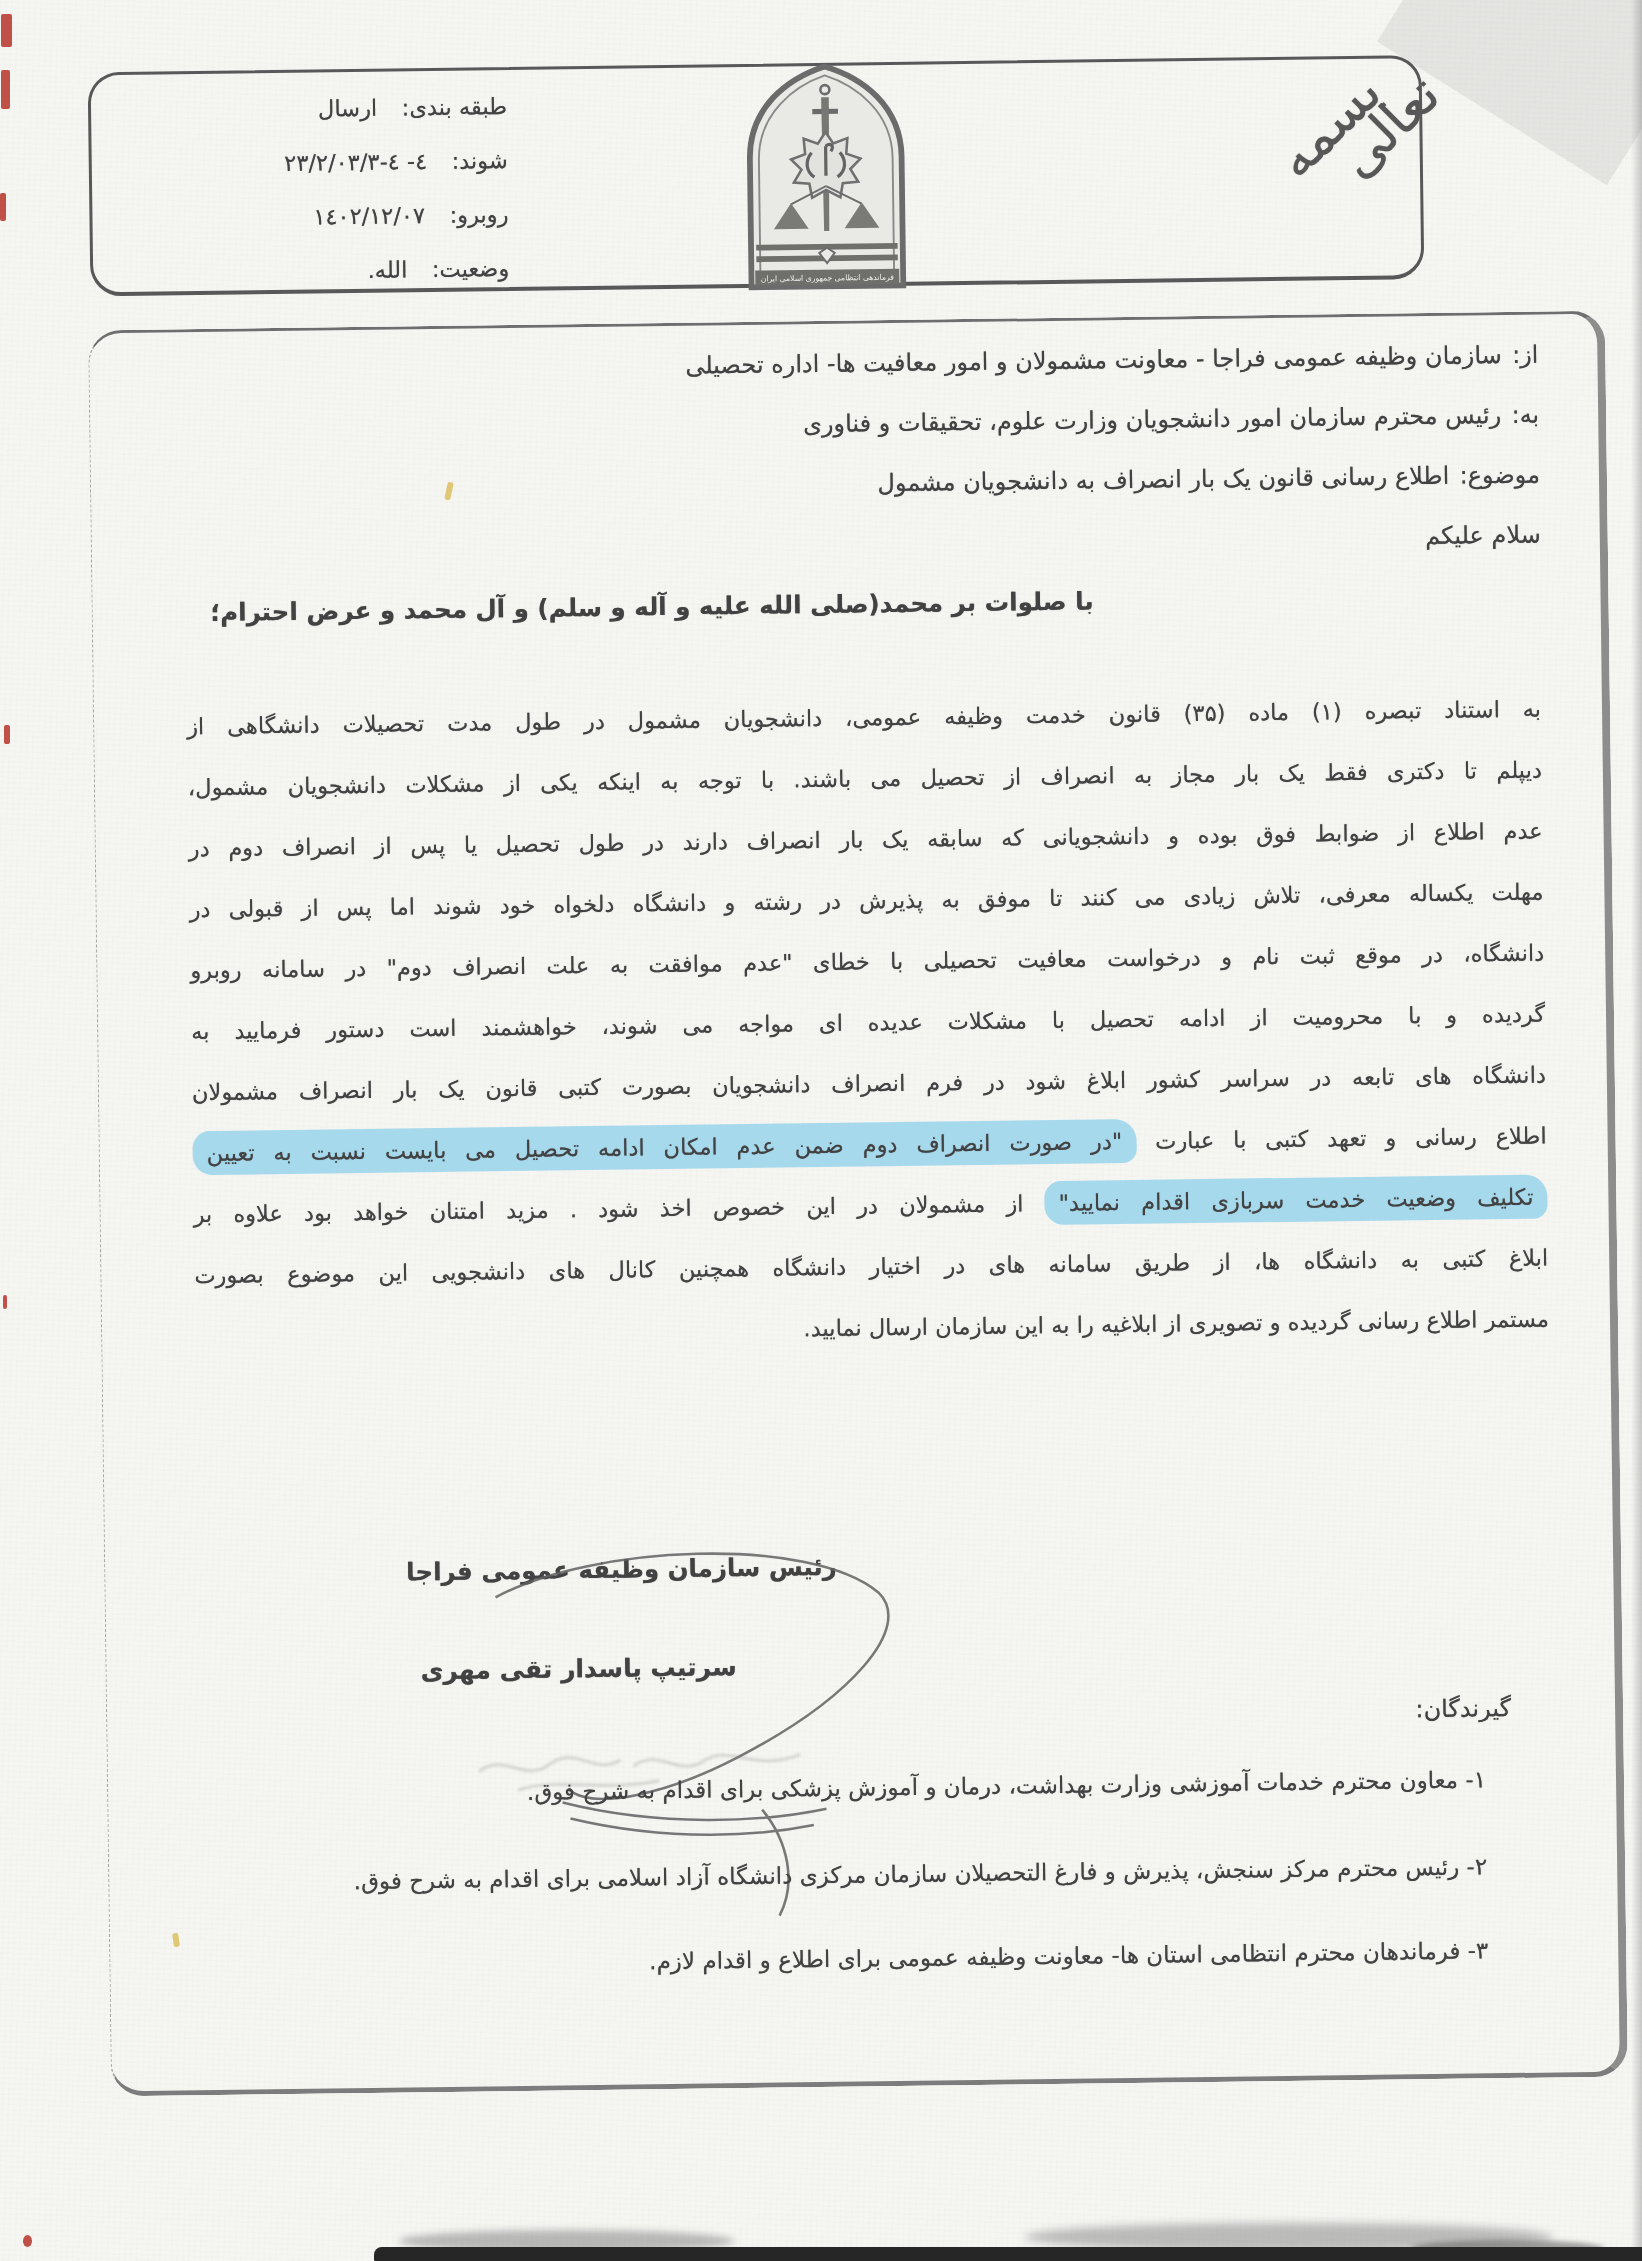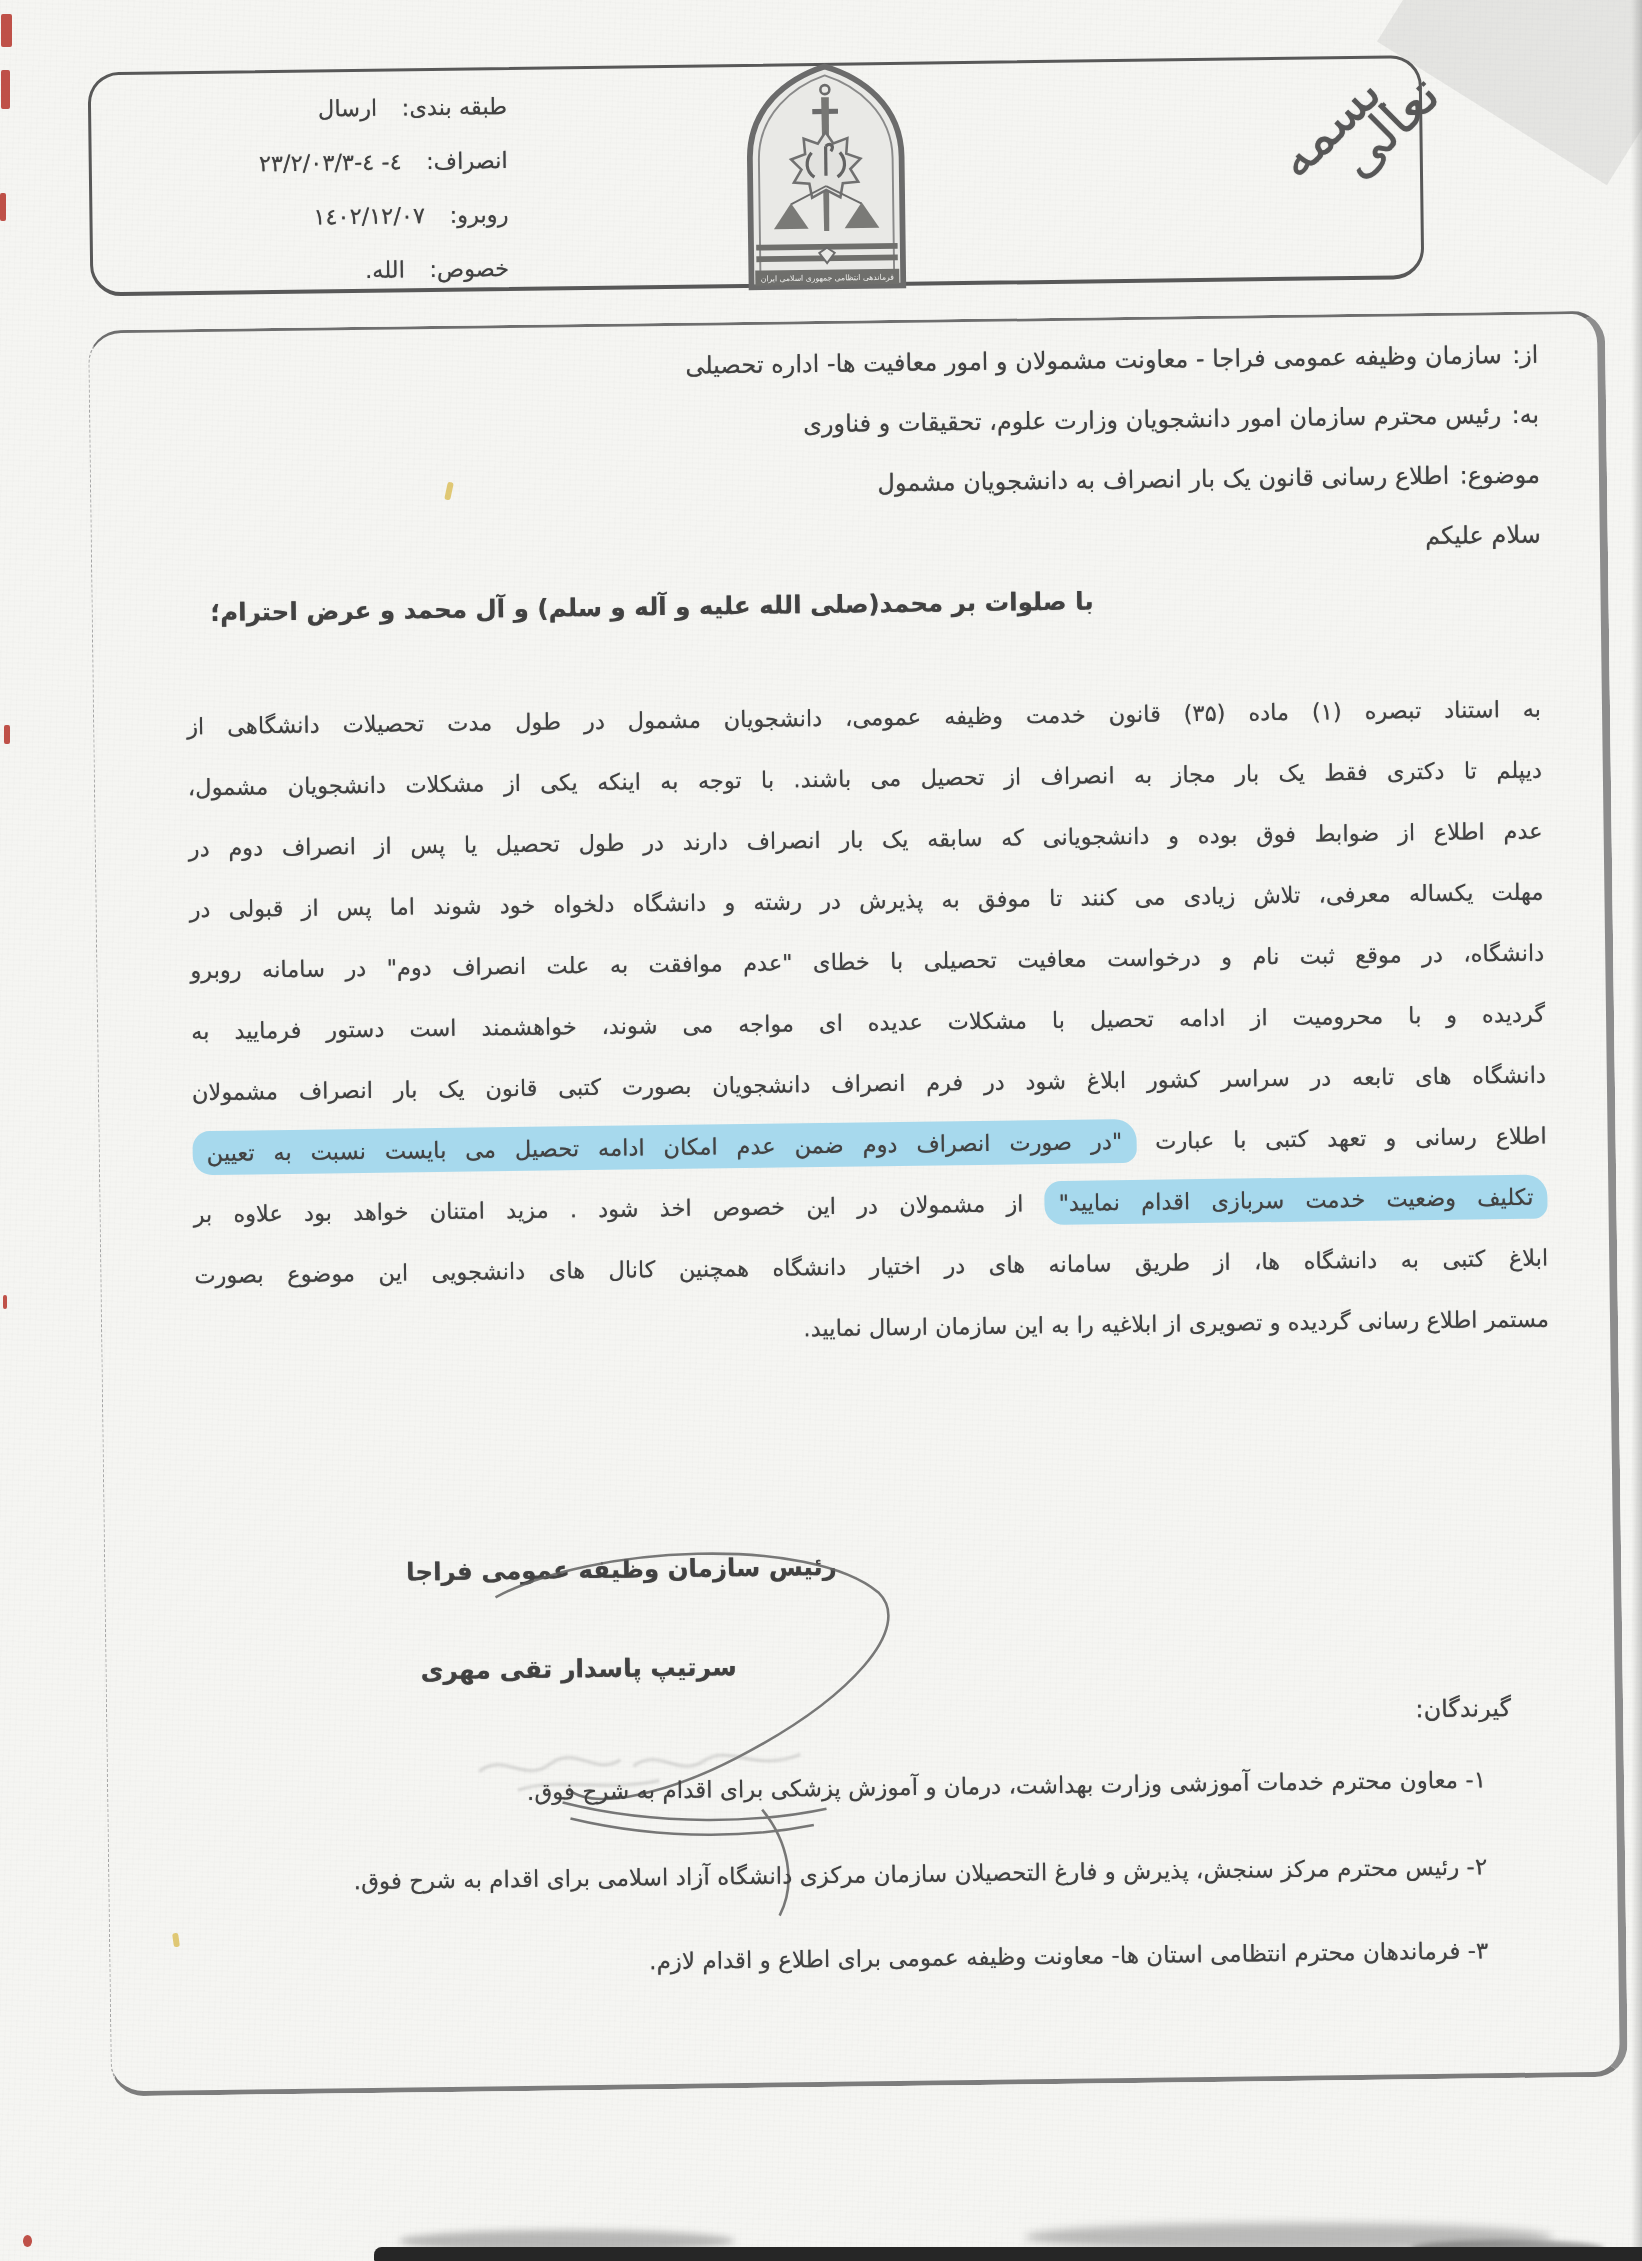--- a/index.html
+++ b/index.html
@@ -104,29 +104,29 @@
       <span class="bes2">تعالی</span>
     </div>
 
     <div class="header-box">
       <div class="header-fields">
         <div class="hfrow ink">
           <span class="lbl">طبقه بندی:</span>
           <span>ارسال</span>
         </div>
         <div class="hfrow ink">
-          <span class="lbl">انصراف:</span>
+          <span class="lbl">شوند:</span>
           <span>٤- ٤-۲۳/۲/۰۳/۳</span>
         </div>
         <div class="hfrow ink">
           <span class="lbl">روبرو:</span>
           <span>۱٤۰۲/۱۲/۰۷</span>
         </div>
         <div class="hfrow ink">
-          <span class="lbl">خصوص:</span>
+          <span class="lbl">وضعیت:</span>
           <span>الله.</span>
         </div>
       </div>
 
       <div class="emblem-wrap">
         <svg width="180" height="233" viewBox="0 0 280 362">
           <path d="M22,352 L22,152 C22,72 82,28 140,10 C198,28 258,72 258,152 L258,352 Z" fill="#e9e9e6" stroke="#6b6b6b" stroke-width="9"></path>
           <path d="M36,346 L36,154 C36,82 92,40 140,24 C188,40 244,82 244,154 L244,346 Z" fill="none" stroke="#8a8a8a" stroke-width="3"></path>
 
           <circle cx="140" cy="46" r="7" fill="none" stroke="#6b6b6b" stroke-width="4"></circle>

